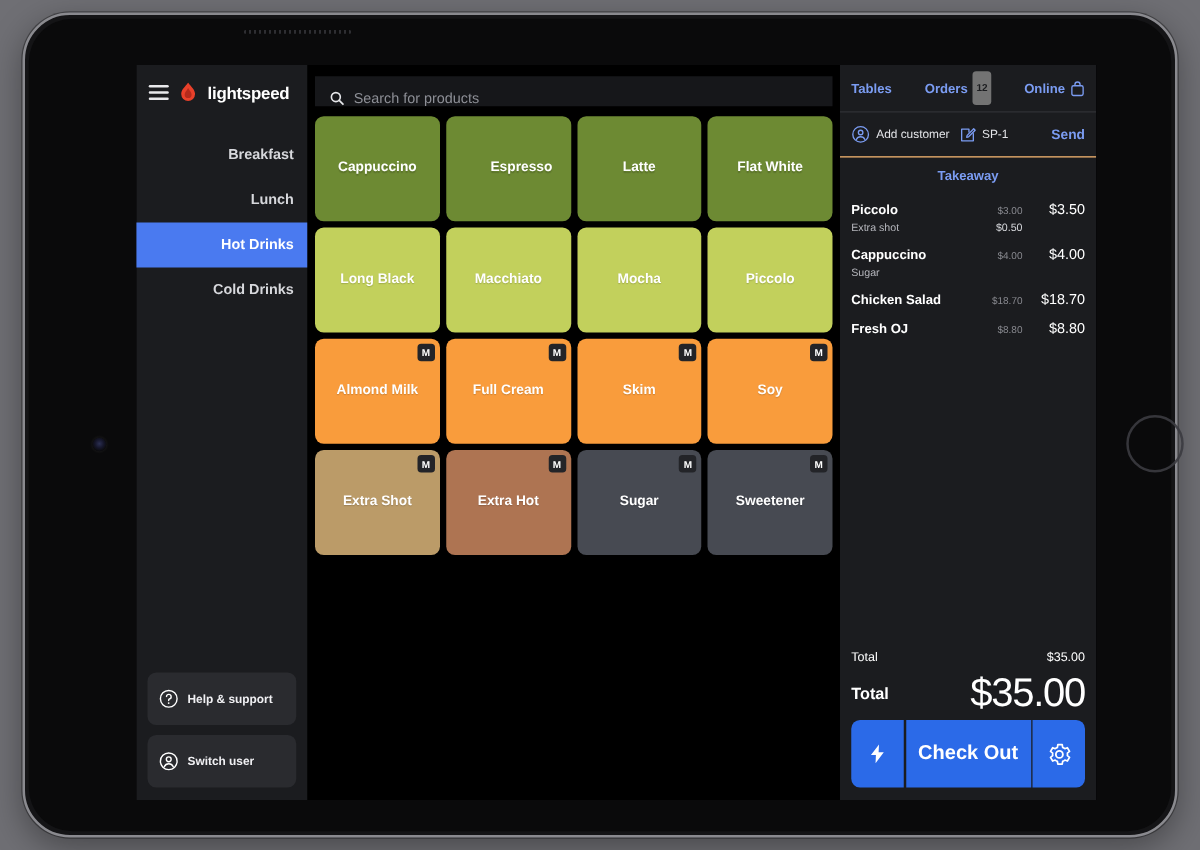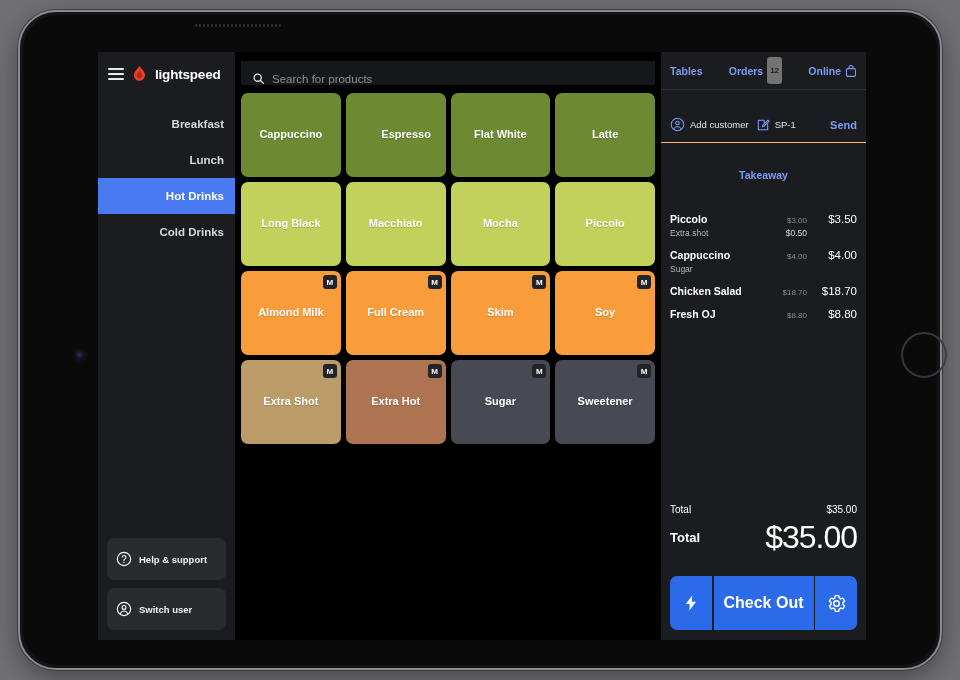--- a/index.html
+++ b/index.html
@@ -51,21 +51,21 @@
     left: 175px; top: 12px;
     width: 86px; height: 3px;
     border-radius: 2px;
     background: repeating-linear-gradient(to right, #3a3a3f 0 2px, transparent 2px 4px);
     opacity: .75;
   }
 
   
   #screen {
     position: absolute;
-    left: 78px; top: 40px;
+    left: 89px; top: 40px;
     width: 768px; height: 588px;
     background: #000000;
     overflow: hidden;
     display: flex;
   }
 
   
   #sidebar {
     width: 137px;
     background: #1b1c1f;
@@ -193,21 +193,20 @@
     justify-content: center;
   }
 
   
   #order {
     width: 205px;
     flex: 0 0 205px;
     background: #1b1c1f;
     display: flex;
     flex-direction: column;
-    gap: 17px;
   }
   .order-top {
     height: 38px;
     flex: 0 0 38px;
     display: flex;
     align-items: center;
     justify-content: space-between;
     padding: 0 9px;
     border-bottom: 1px solid #303136;
   }
@@ -426,24 +425,24 @@
       </div>
 
       <div class="grid" id="product-grid">
           <div class="tile" style="background: rgb(109, 138, 51);">
             <div class="tile-label">Cappuccino</div>
           </div>
           <div class="tile" style="background: rgb(109, 138, 51); padding-left: 21px;">
             <div class="tile-label">Espresso</div>
           </div>
           <div class="tile" style="background: rgb(109, 138, 51);">
+            <div class="tile-label">Latte</div>
+          </div>
+          <div class="tile" style="background: rgb(109, 138, 51);">
             <div class="tile-label">Flat White</div>
-          </div>
-          <div class="tile" style="background: rgb(109, 138, 51);">
-            <div class="tile-label">Latte</div>
           </div>
           <div class="tile" style="background: rgb(194, 208, 92);">
             <div class="tile-label">Long Black</div>
           </div>
           <div class="tile" style="background: rgb(194, 208, 92);">
             <div class="tile-label">Macchiato</div>
           </div>
           <div class="tile" style="background: rgb(194, 208, 92);">
             <div class="tile-label">Mocha</div>
           </div>

